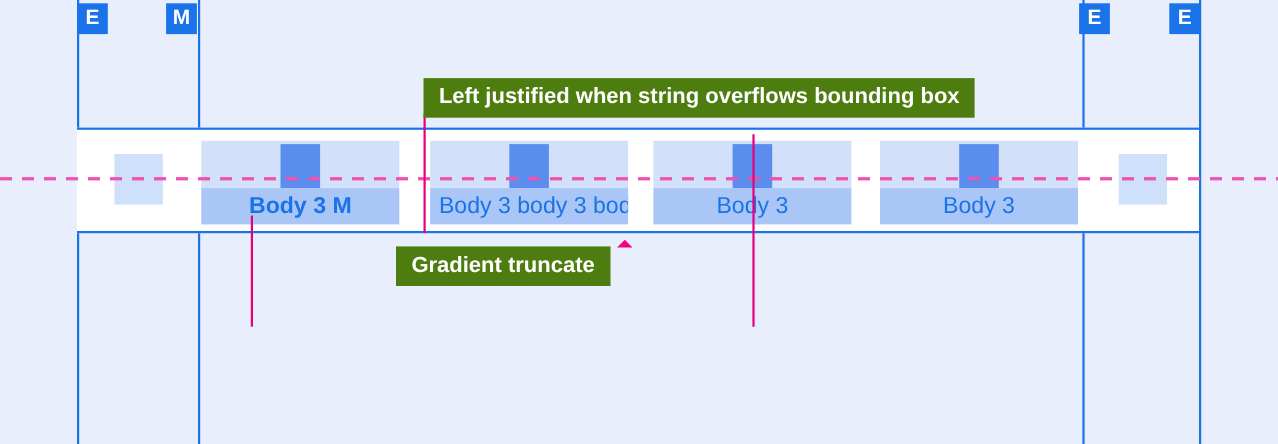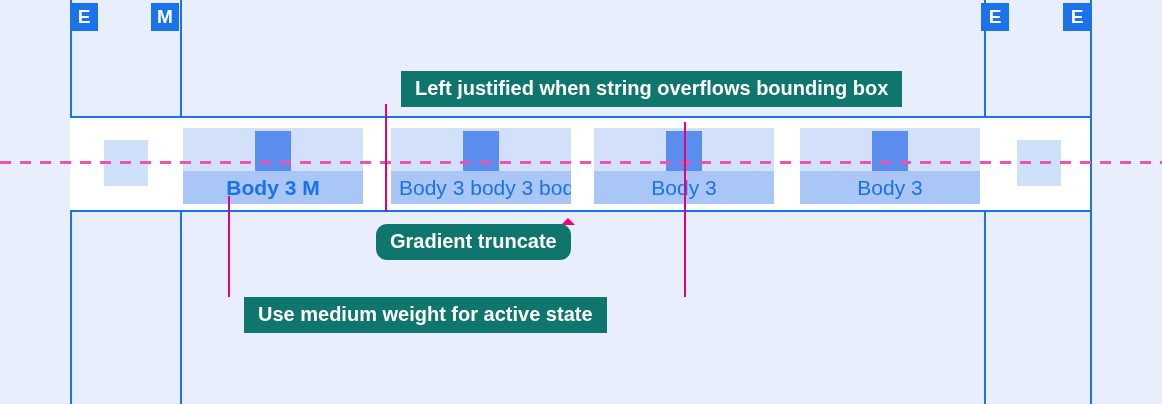--- a/index.html
+++ b/index.html
@@ -126,28 +126,27 @@
     top: 161px;
     height: 3px;
     background-image: linear-gradient(to right, #ef52b1 0, #ef52b1 11px, rgba(0,0,0,0) 11px, rgba(0,0,0,0) 20px);
     background-size: 20px 3px;
     background-repeat: repeat-x;
   }
 
   
   .callout {
     position: absolute;
-    background: #0f766e;
+    background: #4d7c0f;
     color: #ffffff;
     font-size: 20px;
     font-weight: bold;
     padding: 6px 14px 8px 14px;
     white-space: nowrap;
     line-height: 22px;
-    margin-left: 16px;
   }
 
   
   .connector {
     position: absolute;
     width: 2px;
     background: #e5007d;
   }
   .connector-notch {
     position: absolute;
@@ -222,18 +221,17 @@
   <div class="connector" style="left:385px; top:104px; height:108px;"></div>
 
   <div class="connector" style="left:228px; top:196px; height:101px;"></div>
 
   <div class="connector" style="left:684px; top:122px; height:175px;"></div>
 
   <div class="connector-notch" style="left:561px; top:218px;"></div>
 
   <div class="callout" style="left:385px; top:71px;">Left justified when string overflows bounding box</div>
 
-  <div class="callout" style="left:360px; top:224px;border-radius:11px;">Gradient truncate</div>
-
-  <div class="callout" style="left:228px; top:297px;">Use medium weight for active state</div>
+  <div class="callout" style="left:360px; top:224px;">Gradient truncate</div>
+
 
 
 </div>
 
 </body></html>

